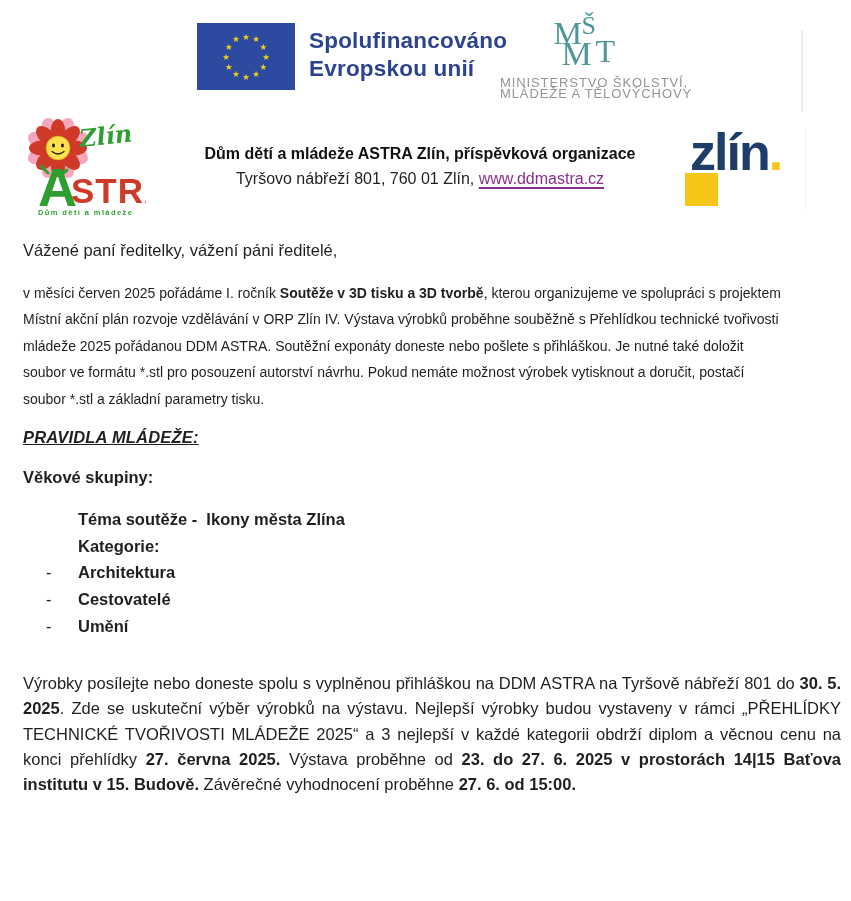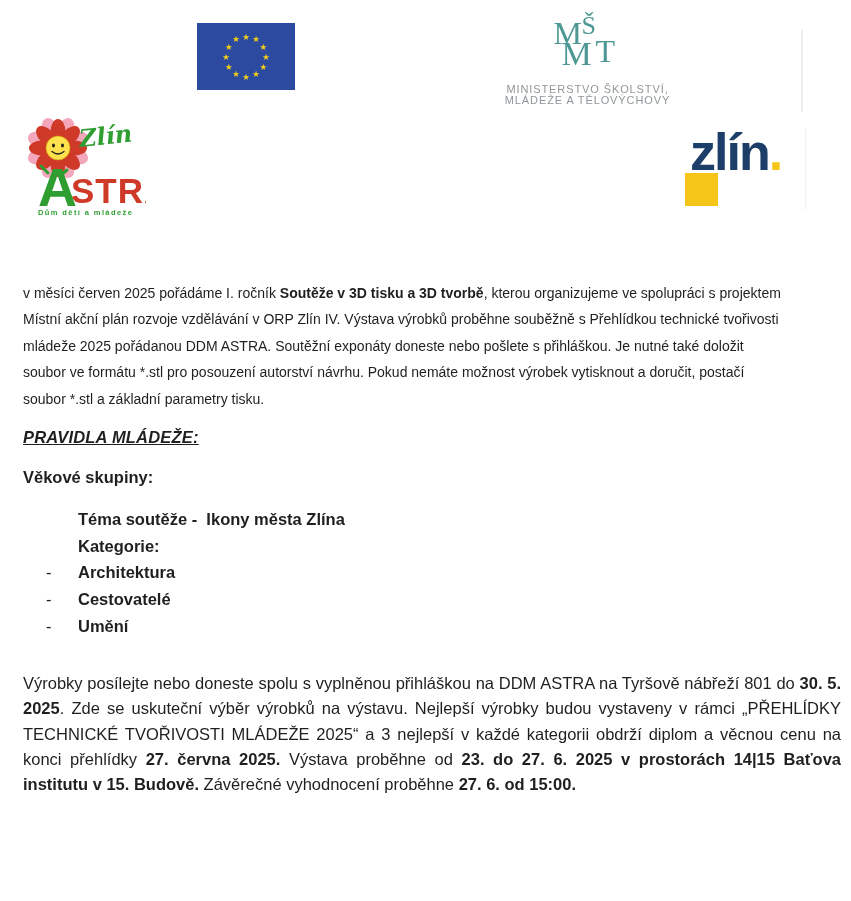--- a/index.html
+++ b/index.html
@@ -20,21 +20,21 @@
   .msmt-monogram {
     position:relative; width:84px; height:62px; margin:0 auto;
     font-family:"Liberation Serif", serif; color:#4d9894; font-weight:400;
   }
   .msmt-monogram span { position:absolute; line-height:1; }
   .msmt-m1 { left:8px;  top:4px;  font-size:32px; }
   .msmt-s1 { left:36px; top:0px;  font-size:26px; }
   .msmt-m2 { left:16px; top:24px; font-size:34px; }
   .msmt-t1 { left:50px; top:22px; font-size:32px; }
   .msmt-caption {
-    margin-top:9px; font-size:11px; color:#909699; letter-spacing:0.9px;
+    margin-top:2px; font-size:13px; color:#909699; letter-spacing:0.9px;
     line-height:11px; white-space:nowrap;
   }
   .scan-line-1 { position:absolute; left:801px; top:30px; width:2px; height:82px; background:#ededed; }
   .scan-line-2 { position:absolute; left:805px; top:128px; width:1px; height:82px; background:#f1f1f1; }
 
   
   .astra-logo { position:absolute; left:8px; top:118px; }
   .org-block { position:absolute; left:170px; top:145px; width:500px; text-align:center; }
   .org-name { font-size:16px; font-weight:700; color:#111; }
   .org-address { font-size:16px; margin-top:7px; color:#1f1f1f; }
@@ -86,20 +86,24 @@
       <text x="59" y="53.8">★</text>
       <text x="49" y="56.5">★</text>
       <text x="39" y="53.8">★</text>
       <text x="31.7" y="46.5">★</text>
       <text x="29" y="36.5">★</text>
       <text x="31.7" y="26.5">★</text>
       <text x="39" y="19.2">★</text>
     </g>
   </svg>
 
+  <div class="eu-text">
+    <div>Spolufinancováno</div>
+    <div>Evropskou unií</div>
+  </div>
 
   <div class="msmt">
     <div class="msmt-monogram">
       <span class="msmt-m1">M</span>
       <span class="msmt-s1">Š</span>
       <span class="msmt-m2">M</span>
       <span class="msmt-t1">T</span>
     </div>
     <div class="msmt-caption">
       <div>MINISTERSTVO ŠKOLSTVÍ,</div>
@@ -141,26 +145,31 @@
 
     <path d="M40 55 L33 48" stroke="#2f9e30" stroke-width="3" stroke-linecap="round"></path>
     <path d="M52 58 L59 52" stroke="#2f9e30" stroke-width="3" stroke-linecap="round"></path>
 
     <text x="72" y="29" font-size="24" font-style="italic" font-weight="bold" font-family="DejaVu Serif, serif" fill="#2f9e30" transform="rotate(-6 72 29)">Zlín</text>
     <text x="30" y="88" font-size="54" font-weight="bold" font-family="Liberation Sans, sans-serif" fill="#2f9e30">A</text>
     <text x="63" y="85" font-size="35" font-weight="bold" font-family="Liberation Sans, sans-serif" fill="#cf3a28" letter-spacing="1">STRA</text>
     <text x="30" y="97" font-size="7.5" font-weight="bold" font-family="Liberation Sans, sans-serif" fill="#2f9e30" letter-spacing="1.4">Dům dětí a mládeže</text>
   </svg>
 
+  <div class="org-block">
+    <div class="org-name">Dům dětí a mládeže ASTRA Zlín, příspěvková organizace</div>
+    <div class="org-address"><span>Tyršovo nábřeží 801, 760 01 Zlín, </span><a class="org-link">www.ddmastra.cz</a></div>
+  </div>
 
   <div class="zlin-logo">
     <div class="zlin-square"></div>
     <div class="zlin-word"><span>zlín</span><span class="zlin-dot">.</span></div>
   </div>
 
+  <div class="greeting">Vážené paní ředitelky, vážení páni ředitelé,</div>
 
   <div class="p1"><span>v měsíci červen 2025 pořádáme I. ročník </span><span class="b">Soutěže v 3D tisku a 3D tvorbě</span><span>, kterou organizujeme ve spolupráci s projektem Místní akční plán rozvoje vzdělávání v ORP Zlín IV. Výstava výrobků proběhne souběžně s Přehlídkou technické tvořivosti mládeže 2025 pořádanou DDM ASTRA. Soutěžní exponáty doneste nebo pošlete s přihláškou. Je nutné také doložit soubor ve formátu *.stl pro posouzení autorství návrhu. Pokud nemáte možnost výrobek vytisknout a doručit, postačí soubor *.stl a základní parametry tisku.</span></div>
 
   <div class="rules-heading">PRAVIDLA MLÁDEŽE:</div>
 
   <div class="age-label">Věkové skupiny:</div>
 
   <div class="theme-line">Téma soutěže -&nbsp; Ikony města Zlína</div>
   <div class="categories-label">Kategorie:</div>
 

